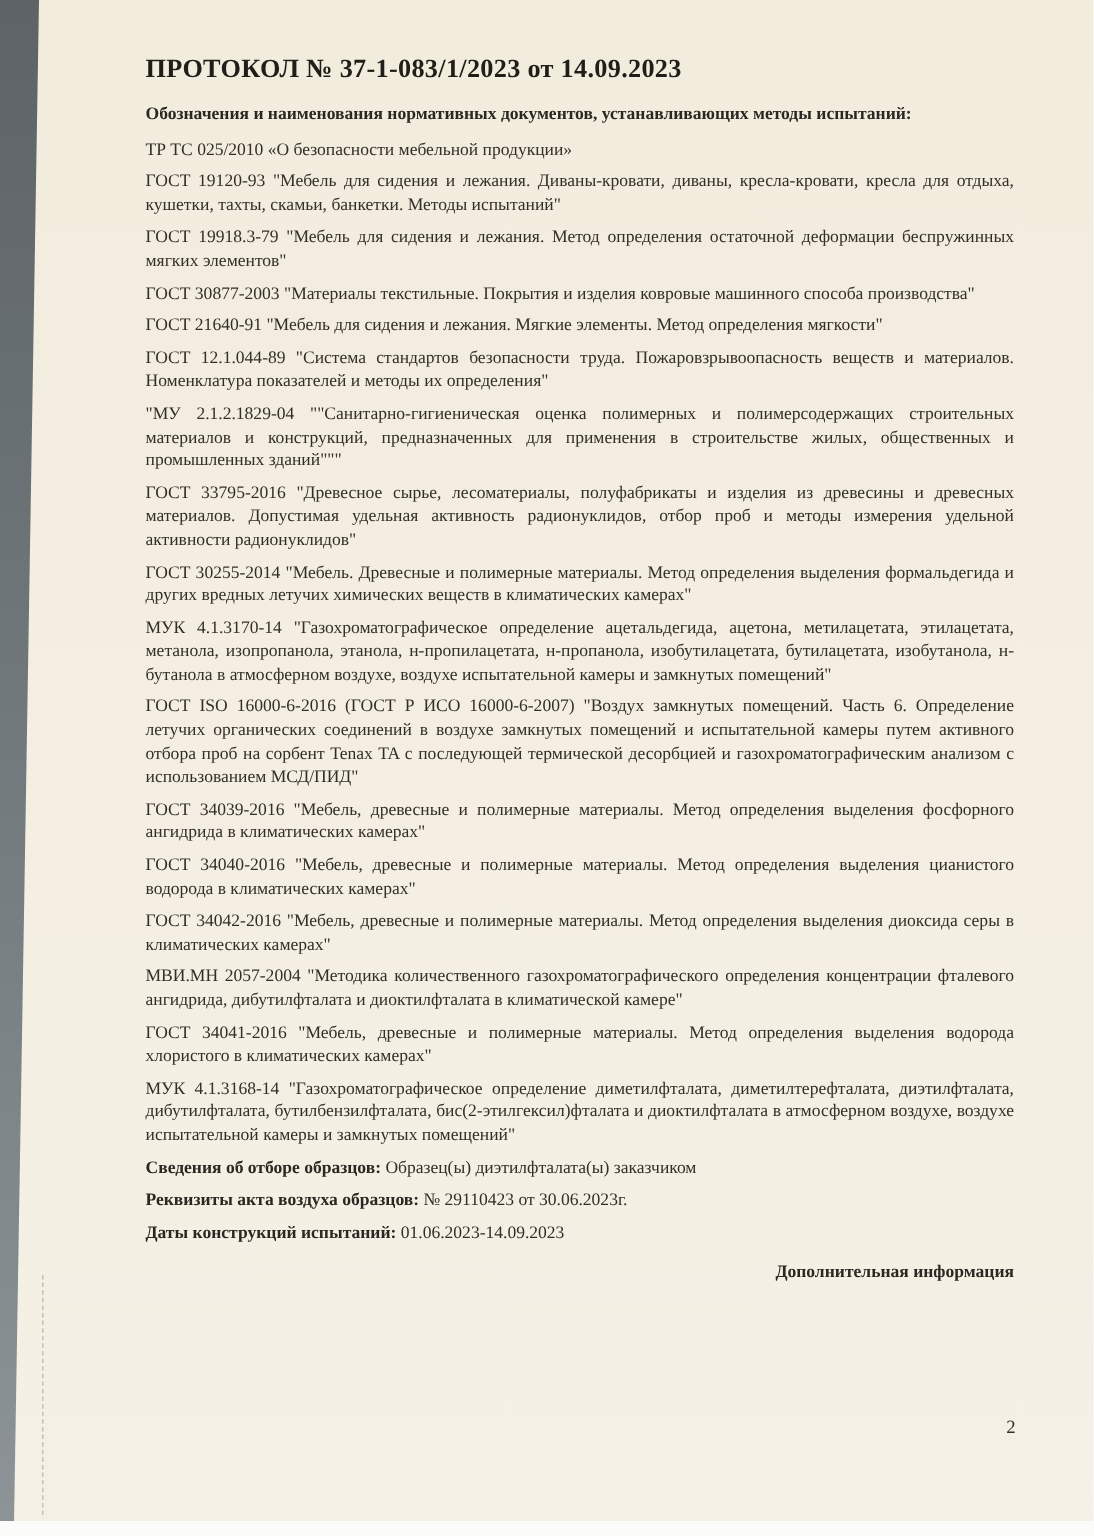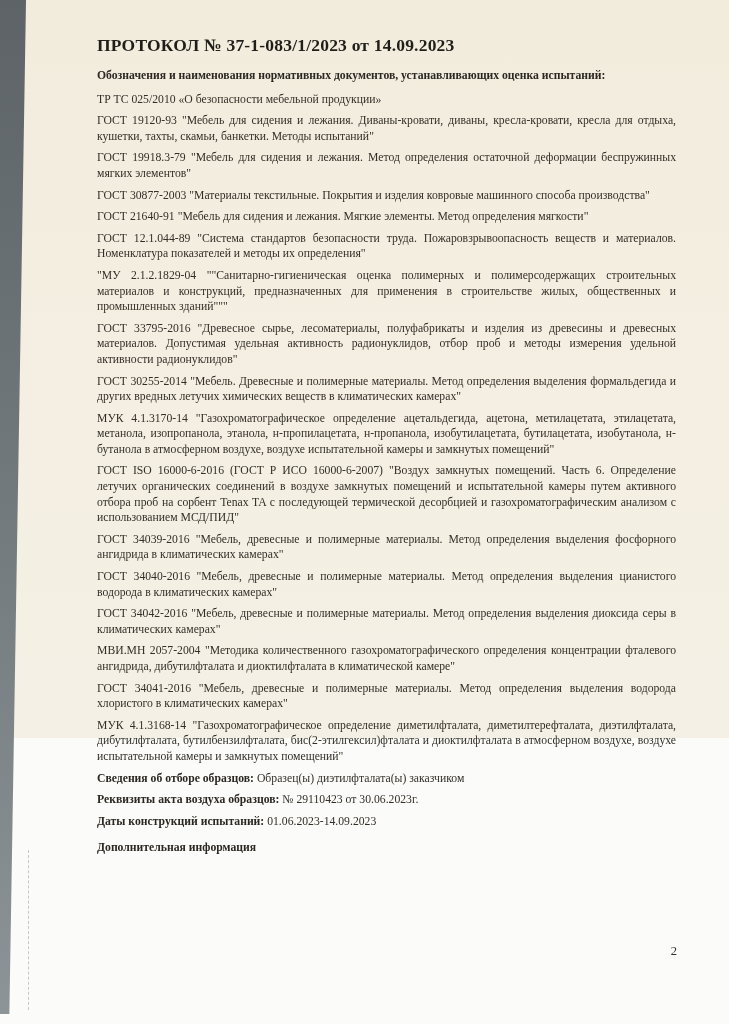--- a/index.html
+++ b/index.html
@@ -6,21 +6,21 @@
   body {
     width: 729px; height: 1024px;
     position: relative;
     overflow: hidden;
     background: #fbfbf9;
     font-family: "Liberation Serif", serif;
   }
   .paper {
     position: absolute;
     left: 0; top: 0;
-    width: 729px; height: 738px;
+    width: 729px; height: 1014px;
     background: linear-gradient(180deg, #f2ecdd 0%, #f4efe2 55%, #f5f0e5 100%);
   }
   .scan-edge {
     position: absolute;
     left: 0; top: 0;
     width: 26px; height: 1014px;
     background: linear-gradient(180deg, #5d6366 0%, #747c80 55%, #8c9498 100%);
     clip-path: polygon(0 0, 100% 0, 36% 100%, 0 100%);
   }
   .fold-line {
@@ -55,38 +55,39 @@
     text-align: justify;
   }
   p.field {
     margin: 0 0 6px 0;
     text-align: justify;
   }
   .label { font-weight: bold; color: #2b2722; margin-top: 28px; }
   .additional-heading {
     font-weight: bold;
     color: #2b2722;
-    margin: 11px 0 0 0;
+    margin: 11px 0 0 12px;
+    text-align: right;
   }
   .page-number {
     position: absolute;
     top: 944px; right: 52px;
     font-size: 12.5px;
     color: #33302a;
   }
 </style>
 </head>
 <body>
 
 <div class="paper">
   <div class="content">
 
     <h1 class="title">ПРОТОКОЛ № 37-1-083/1/2023 от 14.09.2023</h1>
 
-    <p class="section-heading">Обозначения и наименования нормативных документов, устанавливающих оценка испытаний:</p>
+    <p class="section-heading">Обозначения и наименования нормативных документов, устанавливающих методы испытаний:</p>
 
     <p class="doc-item">ТР ТС 025/2010 «О безопасности мебельной продукции»</p>
     <p class="doc-item">ГОСТ 19120-93 "Мебель для сидения и лежания. Диваны-кровати, диваны, кресла-кровати, кресла для отдыха, кушетки, тахты, скамьи, банкетки. Методы испытаний"</p>
     <p class="doc-item">ГОСТ 19918.3-79 "Мебель для сидения и лежания. Метод определения остаточной деформации беспружинных мягких элементов"</p>
     <p class="doc-item">ГОСТ 30877-2003 "Материалы текстильные. Покрытия и изделия ковровые машинного способа производства"</p>
     <p class="doc-item">ГОСТ 21640-91 "Мебель для сидения и лежания. Мягкие элементы. Метод определения мягкости"</p>
     <p class="doc-item">ГОСТ 12.1.044-89 "Система стандартов безопасности труда. Пожаровзрывоопасность веществ и материалов. Номенклатура показателей и методы их определения"</p>
     <p class="doc-item">"МУ 2.1.2.1829-04 ""Санитарно-гигиеническая оценка полимерных и полимерсодержащих строительных материалов и конструкций, предназначенных для применения в строительстве жилых, общественных и промышленных зданий"""</p>
     <p class="doc-item">ГОСТ 33795-2016 "Древесное сырье, лесоматериалы, полуфабрикаты и изделия из древесины и древесных материалов. Допустимая удельная активность радионуклидов, отбор проб и методы измерения удельной активности радионуклидов"</p>
     <p class="doc-item">ГОСТ 30255-2014 "Мебель. Древесные и полимерные материалы. Метод определения выделения формальдегида и других вредных летучих химических веществ в климатических камерах"</p>

